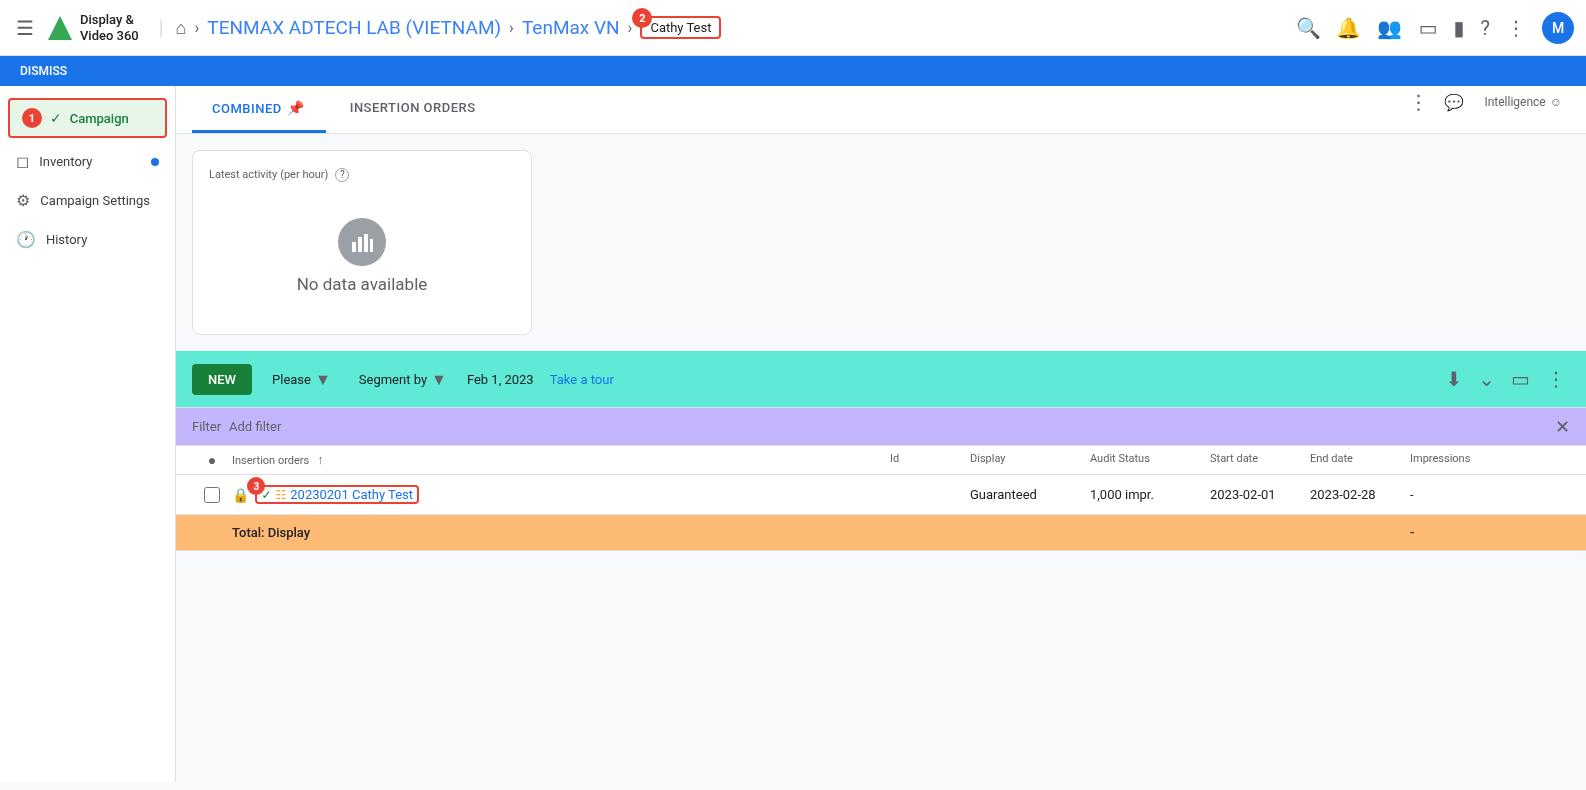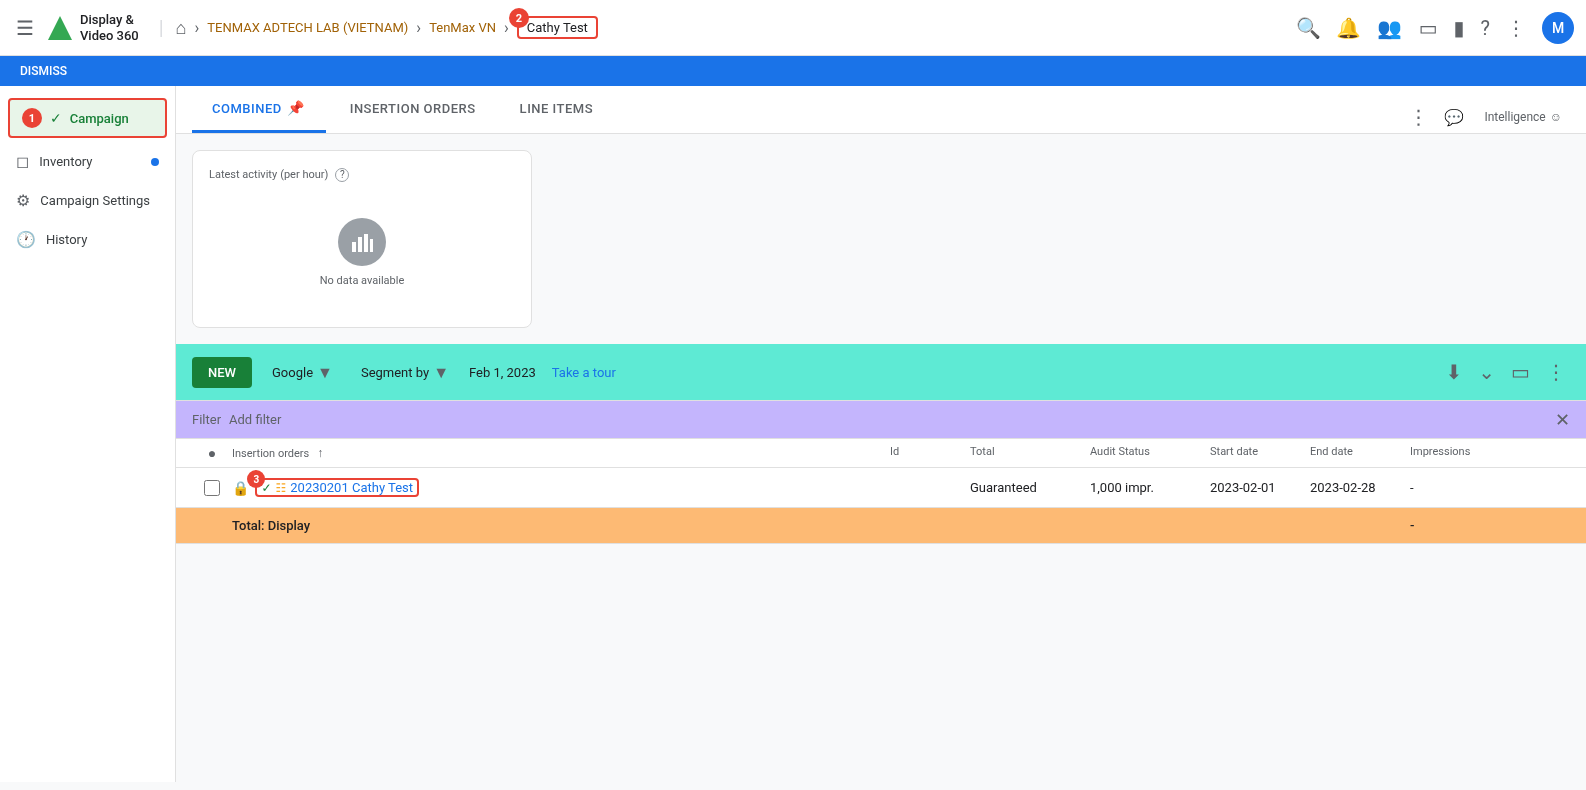--- a/index.html
+++ b/index.html
@@ -10,21 +10,21 @@
       display: flex; align-items: center; height: 56px;
       background: #fff; border-bottom: 1px solid #e0e0e0;
       padding: 0 12px; gap: 8px; position: relative; z-index: 10;
     }
     .hamburger { font-size: 20px; color: #5f6368; cursor: pointer; padding: 4px; }
     .logo-area { display: flex; align-items: center; gap: 6px; margin-right: 8px; }
     .logo-text { font-size: 13px; font-weight: 500; line-height: 1.2; color: #202124; }
     .nav-sep { color: #dadce0; font-size: 20px; margin: 0 4px; }
     .home-icon { font-size: 18px; color: #5f6368; cursor: pointer; }
     .nav-arrow { color: #5f6368; font-size: 16px; }
-    .nav-crumb { font-size: 13px; color: #a16207; cursor: pointer; }
+    .nav-crumb { font-size: 19px; color: #3b82f6; cursor: pointer; }
     .cathy-badge {
       display: flex; align-items: center; gap: 6px;
       border: 2px solid #ea4335; border-radius: 4px; padding: 2px 8px;
       position: relative;
     }
     .badge-num {
       position: absolute; top: -10px; left: -10px;
       background: #ea4335; color: #fff; border-radius: 50%;
       width: 20px; height: 20px; font-size: 11px; font-weight: bold;
       display: flex; align-items: center; justify-content: center;
@@ -71,21 +71,21 @@
     .sidebar-item .dot { width: 8px; height: 8px; border-radius: 50%; background: #1a73e8; margin-left: auto; }
     .sidebar-item-icon { font-size: 16px; color: #5f6368; }
     .sidebar-item-label { font-size: 13px; }
 
     
     .content { flex: 1; overflow-y: auto; }
 
     
     .tabs-bar {
       background: #fff; border-bottom: 1px solid #e0e0e0;
-      display: flex; align-items: flex-end; padding: 0 16px; height: 48px;
+      display: flex; align-items: flex-start; padding: 0 16px; height: 48px;
     }
     .tab {
       padding: 14px 20px; font-size: 13px; font-weight: 500; cursor: pointer;
       color: #5f6368; border-bottom: 3px solid transparent; margin-right: 4px;
       display: flex; align-items: center; gap: 6px; text-transform: uppercase; letter-spacing: 0.5px;
     }
     .tab.active { color: #1a73e8; border-bottom-color: #1a73e8; }
     .tab .pin { color: #1a73e8; font-size: 14px; }
     .tabs-right { margin-left: auto; display: flex; align-items: center; gap: 8px; }
     .three-dot { font-size: 20px; color: #5f6368; cursor: pointer; padding: 4px; }
@@ -107,21 +107,21 @@
       padding: 8px 16px; font-size: 12px; font-weight: 500; cursor: pointer;
       color: #5f6368; border-bottom: 2px solid transparent; text-transform: uppercase;
     }
     .activity-tab.active { color: #1a73e8; border-bottom-color: #1a73e8; }
     .no-data-area { display: flex; flex-direction: column; align-items: center; padding: 24px 0; }
     .chart-icon-circle {
       width: 48px; height: 48px; border-radius: 50%; background: #9aa0a6;
       display: flex; align-items: center; justify-content: center; margin-bottom: 8px;
     }
     .chart-icon-circle svg { fill: #fff; }
-    .no-data-text { font-size: 11px; color: #5f6368; }
+    .no-data-text { font-size: 17px; color: #5f6368; }
 
     
     .toolbar {
       display: flex; align-items: center; gap: 12px;
       padding: 12px 16px; background: #5eead4; border-bottom: 1px solid #e0e0e0;
     }
     .new-btn {
       background: #188038; color: #fff; border: none; border-radius: 4px;
       padding: 8px 16px; font-size: 13px; font-weight: 500; cursor: pointer; text-transform: uppercase;
     }
@@ -270,23 +270,20 @@
 
   <div class="content">
 
     <div class="tabs-bar">
       <div class="tab active">
         <span>COMBINED</span>
         <span class="pin">📌</span>
       </div>
       <div class="tab">
         <span>INSERTION ORDERS</span>
-      </div>
-      <div class="tab">
-        <span>LINE ITEMS</span>
       </div>
       <div class="tabs-right">
         <span class="three-dot">⋮</span>
         <span class="three-dot" style="font-size:16px;">💬</span>
         <div class="intelligence-btn">
           <span>Intelligence</span>
           <span>☺</span>
         </div>
       </div>
     </div>
@@ -308,21 +305,21 @@
             </svg>
           </div>
           <span class="no-data-text">No data available</span>
         </div>
       </div>
     </div>
 
     <div class="toolbar">
       <button class="new-btn">NEW</button>
       <div class="toolbar-select">
-        <span>Google</span>
+        <span>Please</span>
         <span class="toolbar-arrow">▼</span>
       </div>
       <div class="toolbar-select">
         <span>Segment by</span>
         <span class="toolbar-arrow">▼</span>
       </div>
       <span class="date-text">Feb 1, 2023</span>
       <span class="tour-link">Take a tour</span>
       <div class="toolbar-right">
         <span class="toolbar-icon">⬇</span>
@@ -344,21 +341,21 @@
       <div class="table-subheader">
         <div class="col-check">
           <span class="info-icon">●</span>
         </div>
         <div style="display:flex;align-items:center;gap:6px;">
           <span>Insertion orders</span>
           <span class="sort-icon">↑</span>
         </div>
         <div></div>
         <div>Id</div>
-        <div>Total</div>
+        <div>Display</div>
         <div>Audit Status</div>
         <div>Start date</div>
         <div>End date</div>
         <div>Impressions</div>
       </div>
 
       <div class="table-row-data">
         <div class="col-check">
           <input type="checkbox" class="checkbox-input" style="">
         </div>

